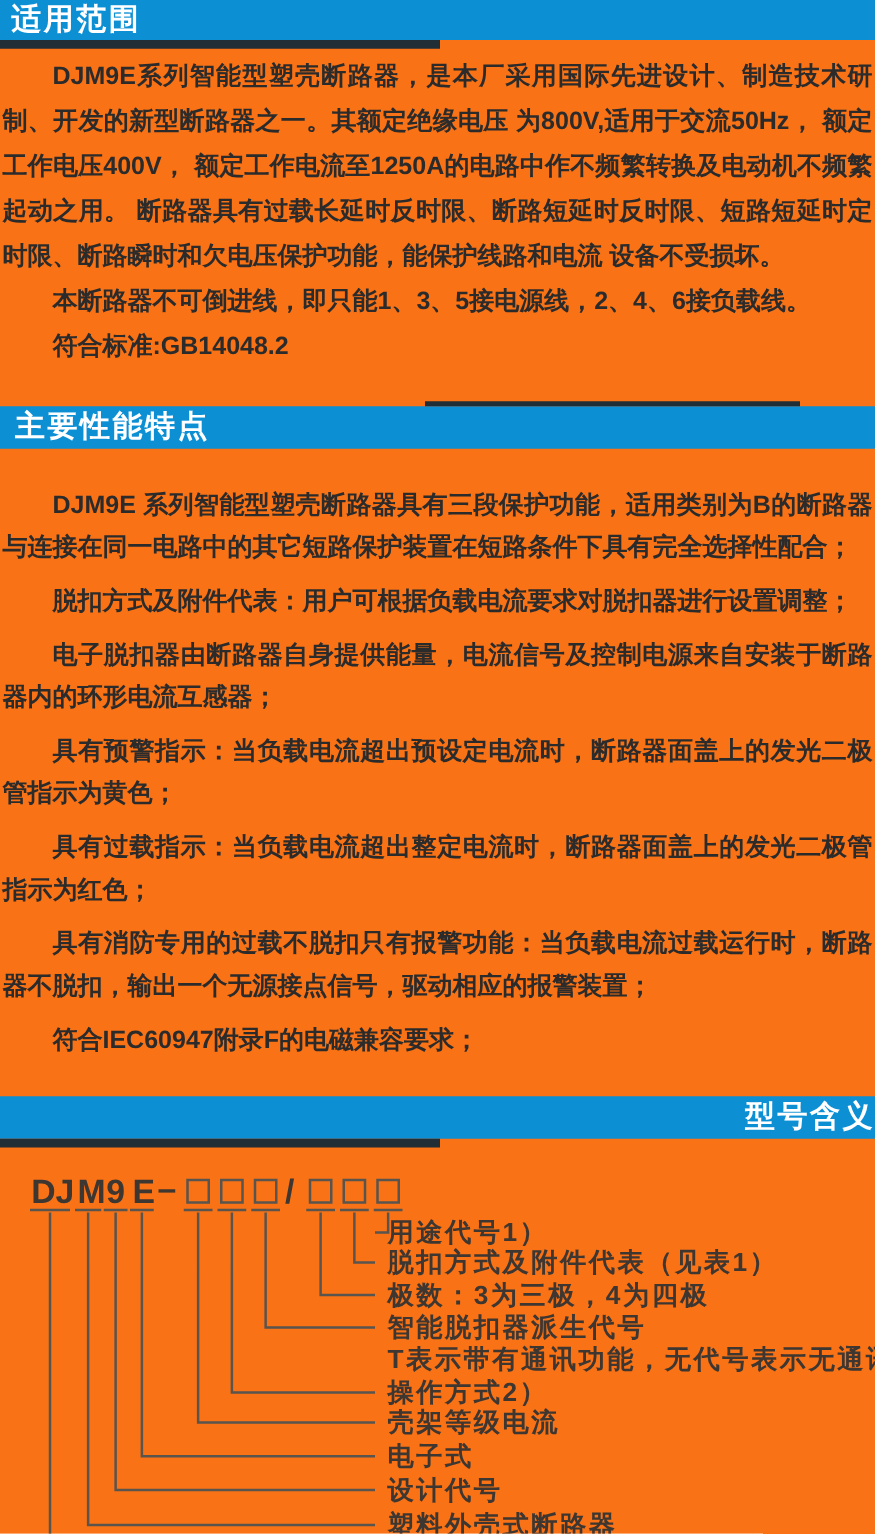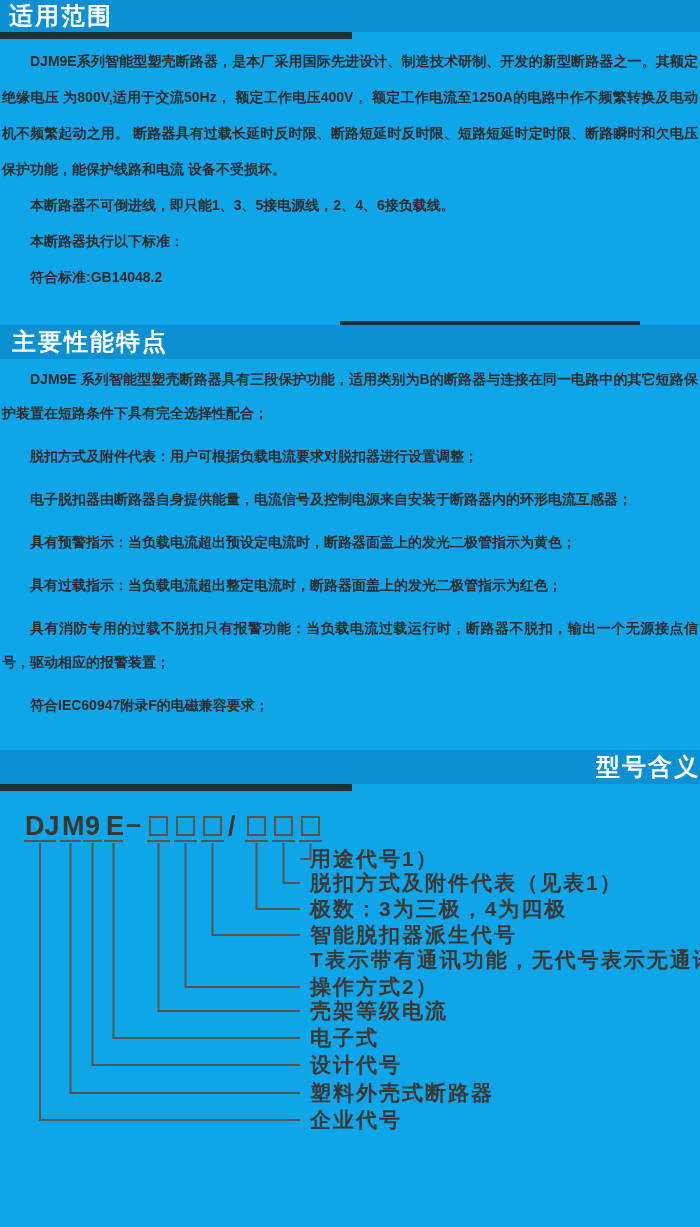--- a/index.html
+++ b/index.html
@@ -1,20 +1,20 @@
 <!DOCTYPE html>
 <html><head>
 <meta charset="utf-8">
 <style>
   html,body{margin:0;padding:0;background:#ffffff;}
   .page{
     position:relative;
     width:700px;
     height:1227px;
-    background:#0ea5e9;
+    background:#f97316;
     overflow:hidden;
     font-family:"Liberation Sans","DejaVu Sans",sans-serif;
     color:#2b2b2b;
   }
   
   .section-header{
     position:relative;
     width:700px;
     background:#0d8fd4;
     color:#ffffff;
@@ -40,29 +40,29 @@
     left:340px; bottom:100%;
     width:300px; height:4px;
     background:#222e36;
   }
   
   .body-text{
     padding:0 2px;
   }
   .body-text p{
     margin:0;
-    font-size:14px;
+    font-size:20px;
     font-weight:bold;
     line-height:36px;
     text-align:justify;
     text-indent:2em;
     color:#2b2b2b;
   }
   .sec1{margin-top:11px;}
-  .sec2{margin-top:3px;}
+  .sec2{margin-top:28px;}
   .sec2 p{line-height:34px;margin-bottom:9px;}
   
   .diagram-wrap{margin-top:23px;}
   .diagram-wrap svg{display:block;}
   .code-char{
     font-family:"Liberation Sans","DejaVu Sans",sans-serif;
     font-size:27px;
     font-weight:bold;
     fill:#3d3631;
   }
@@ -81,21 +81,20 @@
 
 <div class="page">
 
   <div class="section-header h1 shadow-bl">
     <span>适用范围</span>
   </div>
 
   <div class="body-text sec1">
     <p>DJM9E系列智能型塑壳断路器，是本厂采用国际先进设计、制造技术研制、开发的新型断路器之一。其额定绝缘电压 为800V,适用于交流50Hz， 额定工作电压400V， 额定工作电流至1250A的电路中作不频繁转换及电动机不频繁起动之用。 断路器具有过载长延时反时限、断路短延时反时限、短路短延时定时限、断路瞬时和欠电压保护功能，能保护线路和电流 设备不受损坏。</p>
     <p>本断路器不可倒进线，即只能1、3、5接电源线，2、4、6接负载线。</p>
-    <p>本断路器执行以下标准：</p>
     <p>符合标准:GB14048.2</p>
   </div>
 
   <div class="section-header shadow-tr" style="margin-top:30px;padding-left:12px;">
     <span>主要性能特点</span>
   </div>
 
   <div class="body-text sec2">
     <p>DJM9E 系列智能型塑壳断路器具有三段保护功能，适用类别为B的断路器与连接在同一电路中的其它短路保护装置在短路条件下具有完全选择性配合；</p>
     <p>脱扣方式及附件代表：用户可根据负载电流要求对脱扣器进行设置调整；</p>

